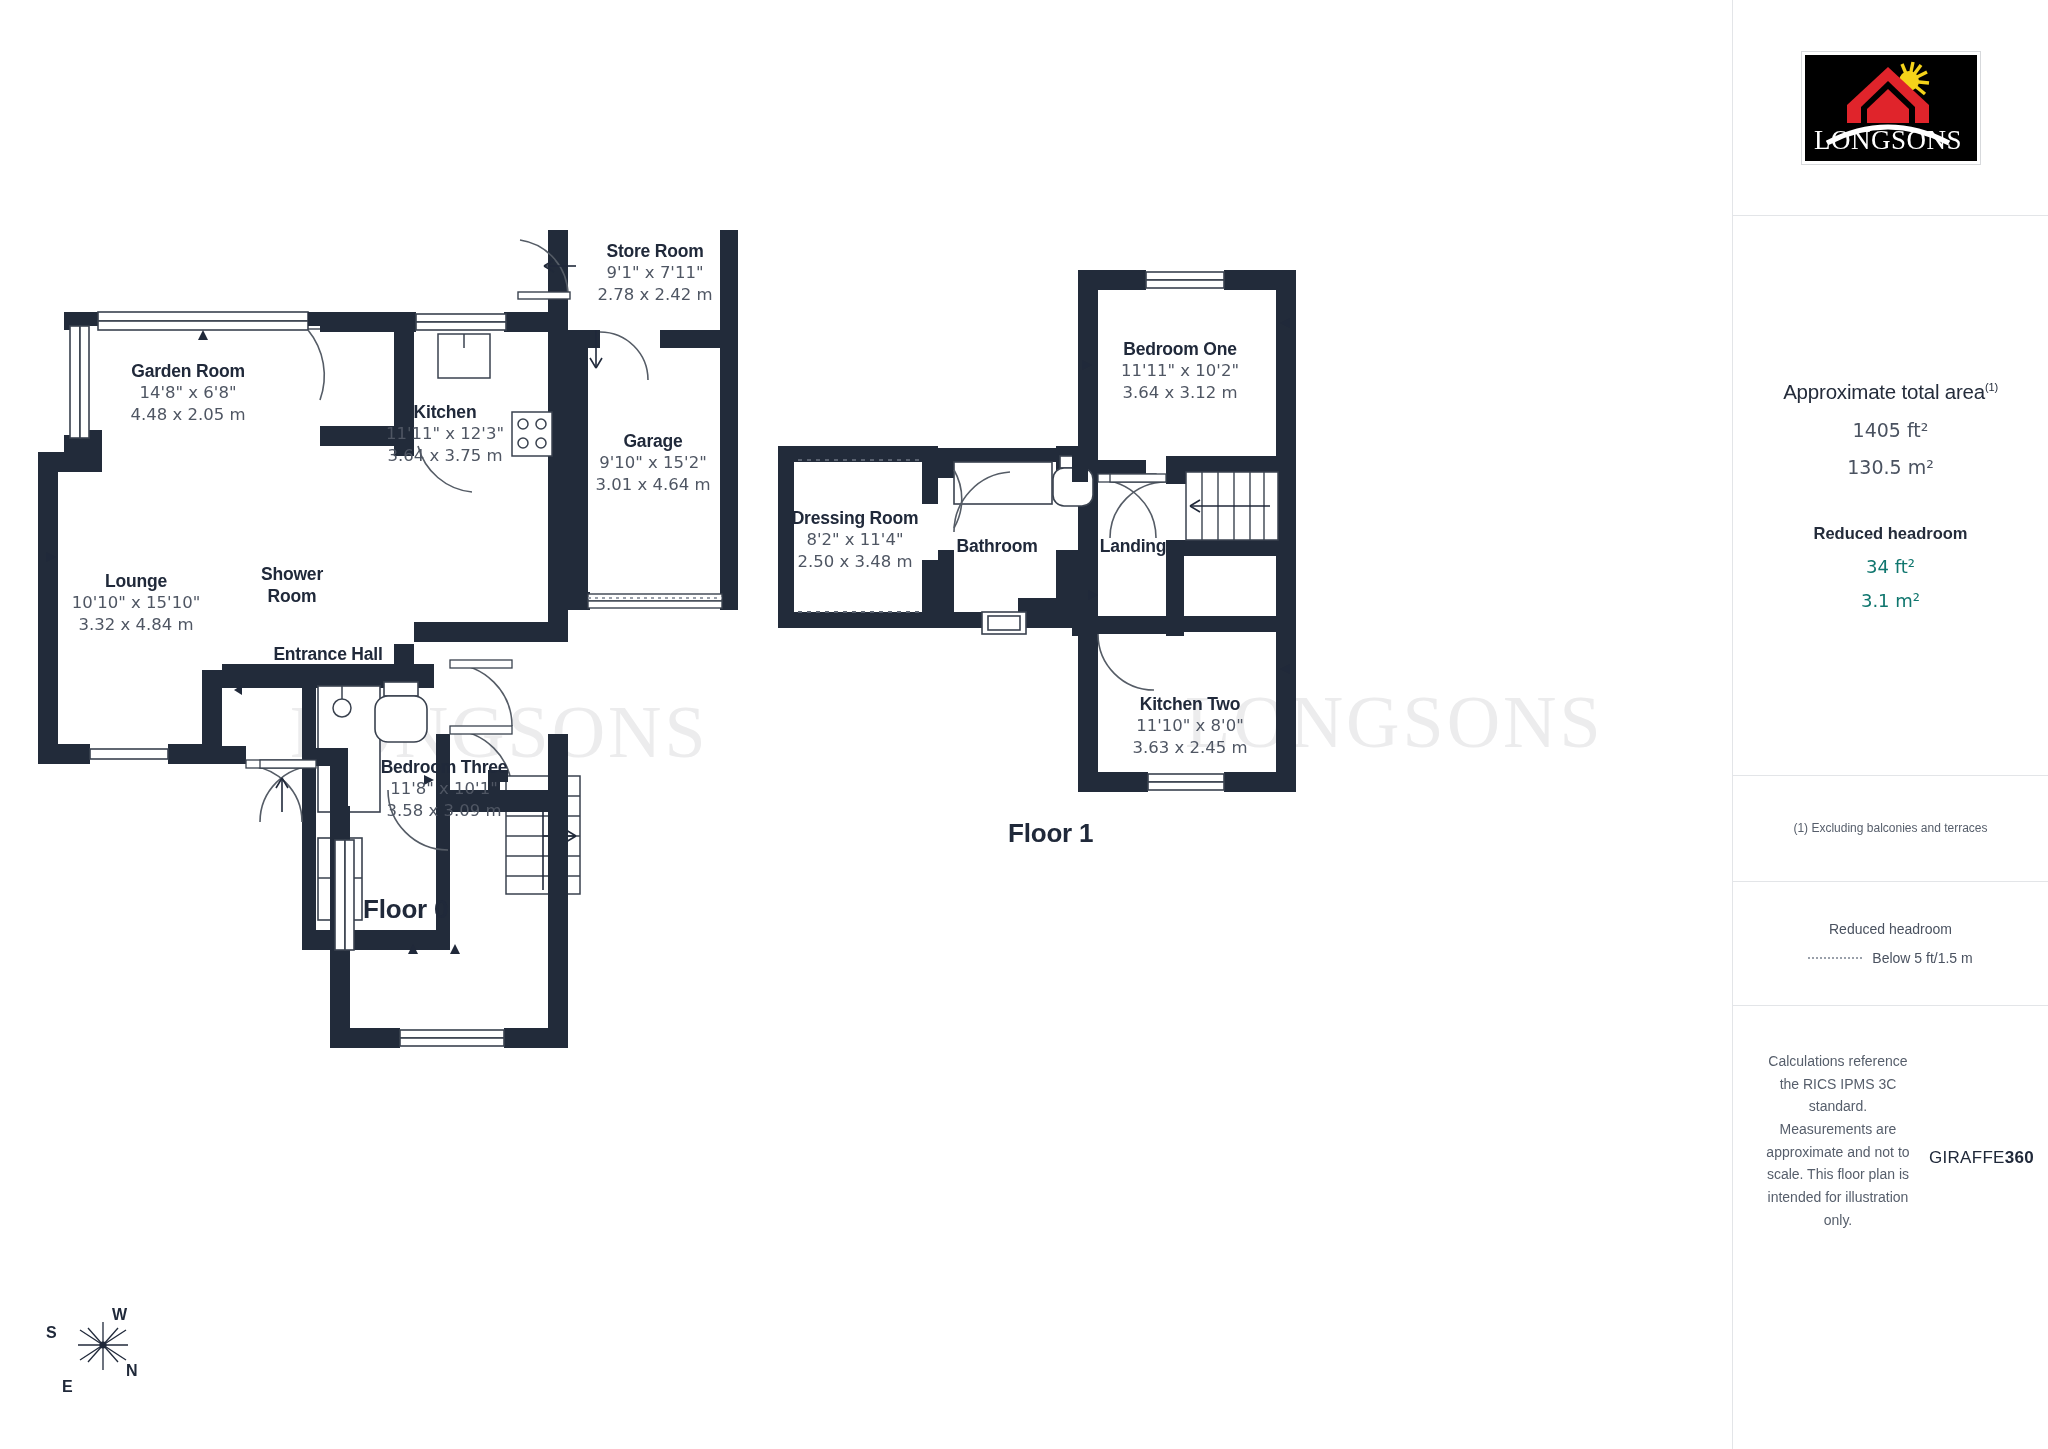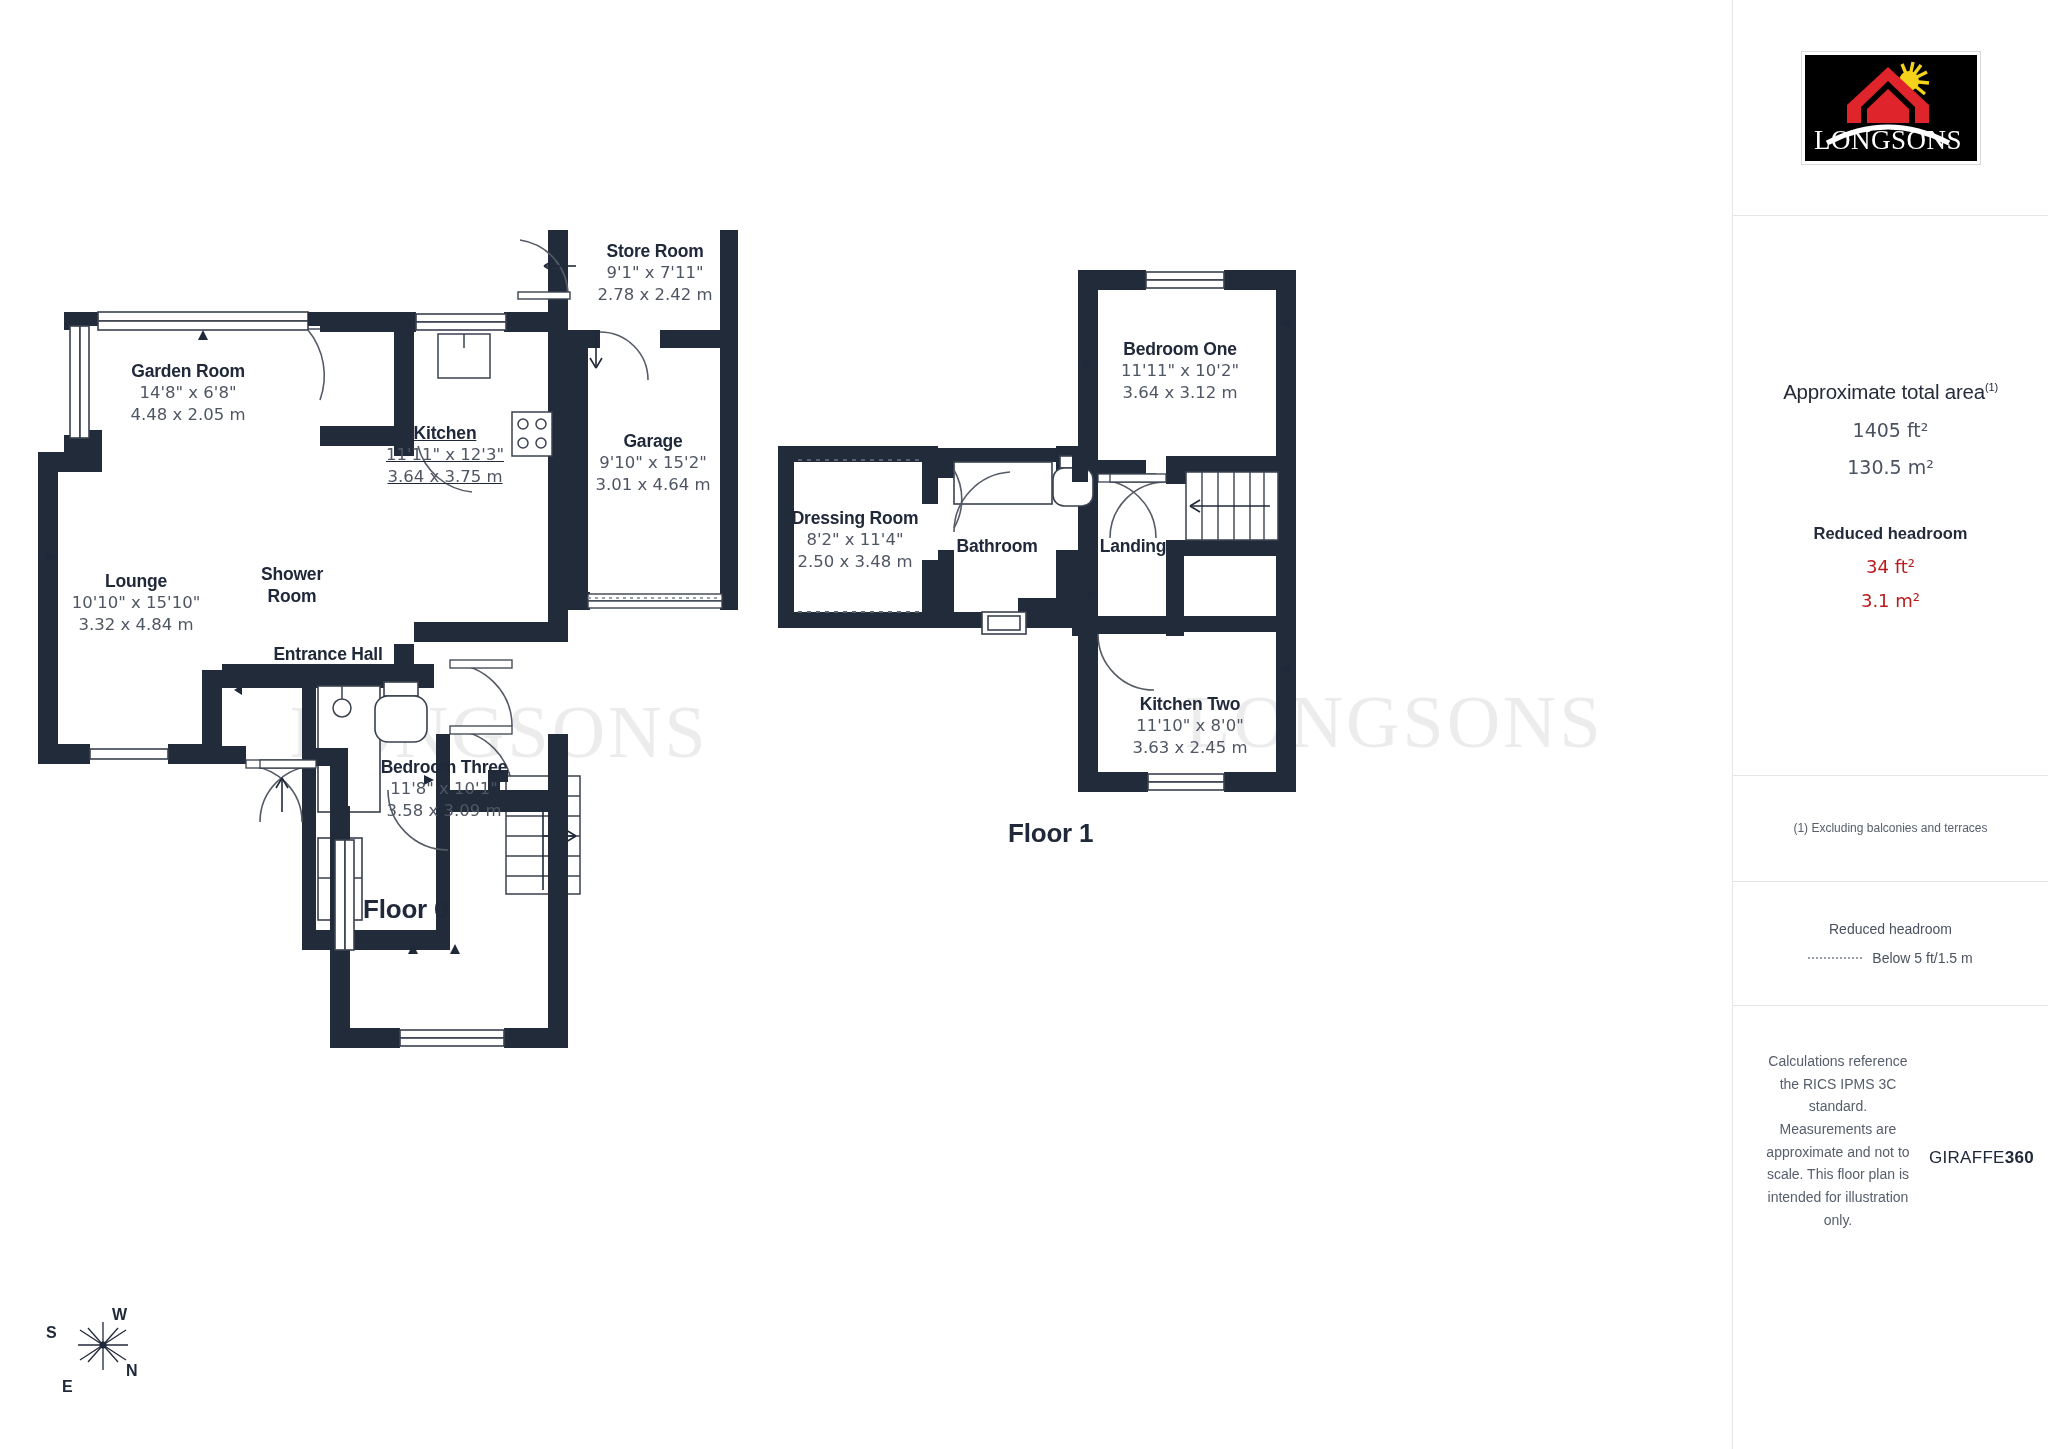--- a/index.html
+++ b/index.html
@@ -23,21 +23,21 @@
   #sb-logo{height:216px;display:flex;align-items:center;justify-content:center;}
   #sb-area{height:560px;display:flex;flex-direction:column;align-items:center;justify-content:center;}
   #sb-foot1{height:106px;display:flex;align-items:center;justify-content:center;}
   #sb-foot2{height:124px;display:flex;flex-direction:column;align-items:center;justify-content:center;}
   #sb-foot3{height:auto;border-bottom:none;padding-top:44px;display:flex;flex-direction:row;align-items:center;}
 
   .area-title{font-size:20.5px;font-weight:normal;letter-spacing:-.2px;color:#242c3b;text-align:center;}
   .area-title sup{font-size:11px;vertical-align:super;}
   .area-val{font-size:19px;color:#4a5260;margin-top:15px;font-family:"DejaVu Sans",sans-serif;}
   .rh-title{font-size:16.5px;font-weight:bold;color:#242c3b;margin-top:46px;}
-  .rh-val{font-size:18px;color:#b91c1c;margin-top:13px;font-family:"DejaVu Sans",sans-serif;}
+  .rh-val{font-size:18px;color:#0f766e;margin-top:13px;font-family:"DejaVu Sans",sans-serif;}
   .note-sm{font-size:12px;color:#565e6b;text-align:center;line-height:1.55;}
   .rh-legend-title{font-size:14px;color:#4a5260;margin-bottom:13px;}
   .rh-legend-row{display:flex;align-items:center;gap:10px;font-size:14px;color:#4a5260;}
   .dashline{display:inline-block;width:54px;height:0;border-top:2px dotted #9aa0aa;}
   .calc-text{font-size:14px;color:#565e6b;text-align:center;line-height:1.62;padding:0 16px;}
   .giraffe{margin-top:34px;font-size:17px;color:#20293a;letter-spacing:.3px;}
   .giraffe b{font-weight:bold;}
 
   
   .logo-box{
@@ -316,21 +316,21 @@
     <div class="rlabel" style="left:188px;top:360px;">
       <div class="rname">Garden Room</div>
       <div class="rdim">14'8" x 6'8"</div>
       <div class="rdim">4.48 x 2.05 m</div>
     </div>
     <div class="rlabel" style="left:136px;top:570px;">
       <div class="rname">Lounge</div>
       <div class="rdim">10'10" x 15'10"</div>
       <div class="rdim">3.32 x 4.84 m</div>
     </div>
-    <div class="rlabel" style="left:445px;top:422px;text-decoration:underline;">
+    <div class="rlabel" style="left:445px;top:401px;">
       <div class="rname">Kitchen</div>
       <div class="rdim">11'11" x 12'3"</div>
       <div class="rdim">3.64 x 3.75 m</div>
     </div>
     <div class="rlabel" style="left:655px;top:240px;">
       <div class="rname">Store Room</div>
       <div class="rdim">9'1" x 7'11"</div>
       <div class="rdim">2.78 x 2.42 m</div>
     </div>
     <div class="rlabel" style="left:653px;top:430px;">

